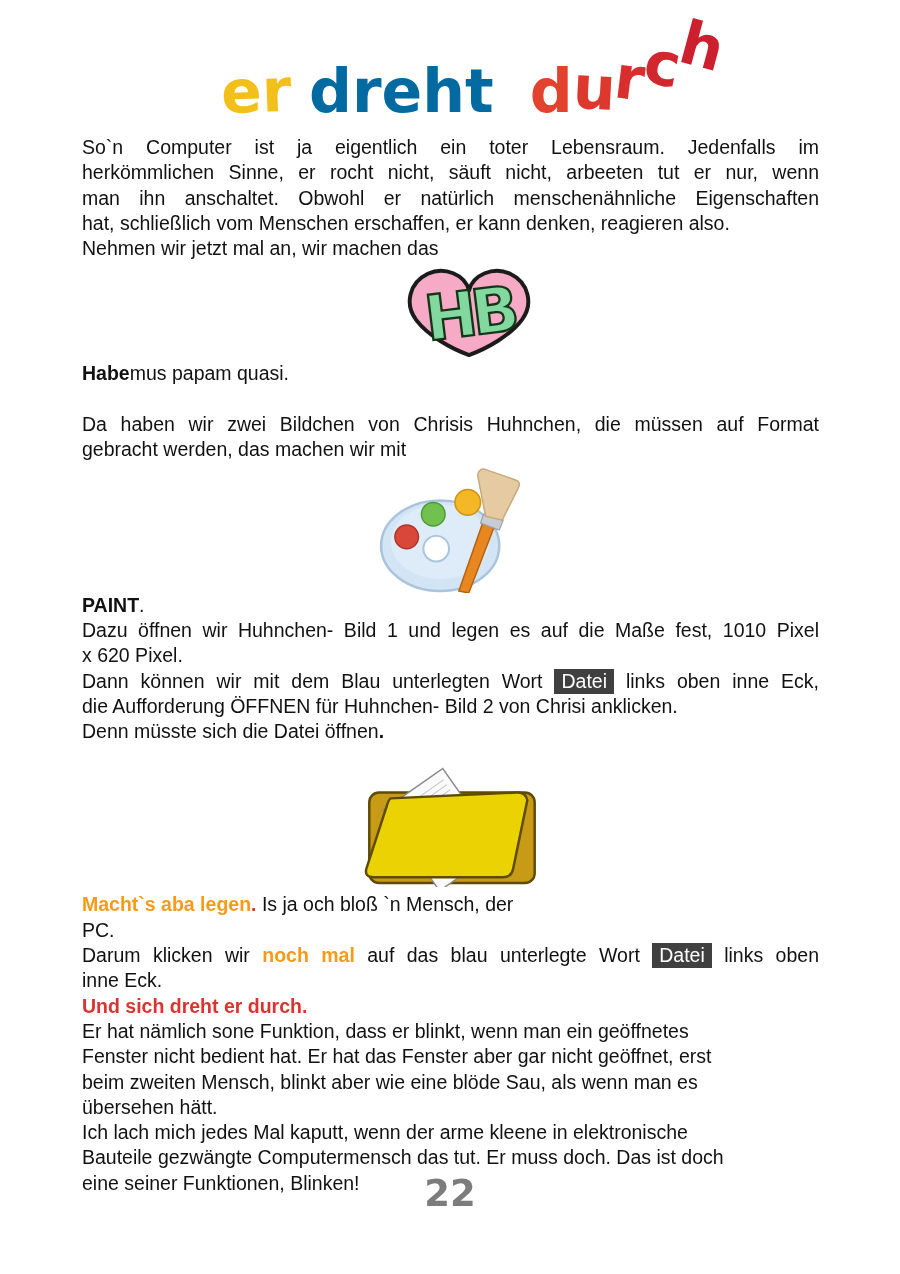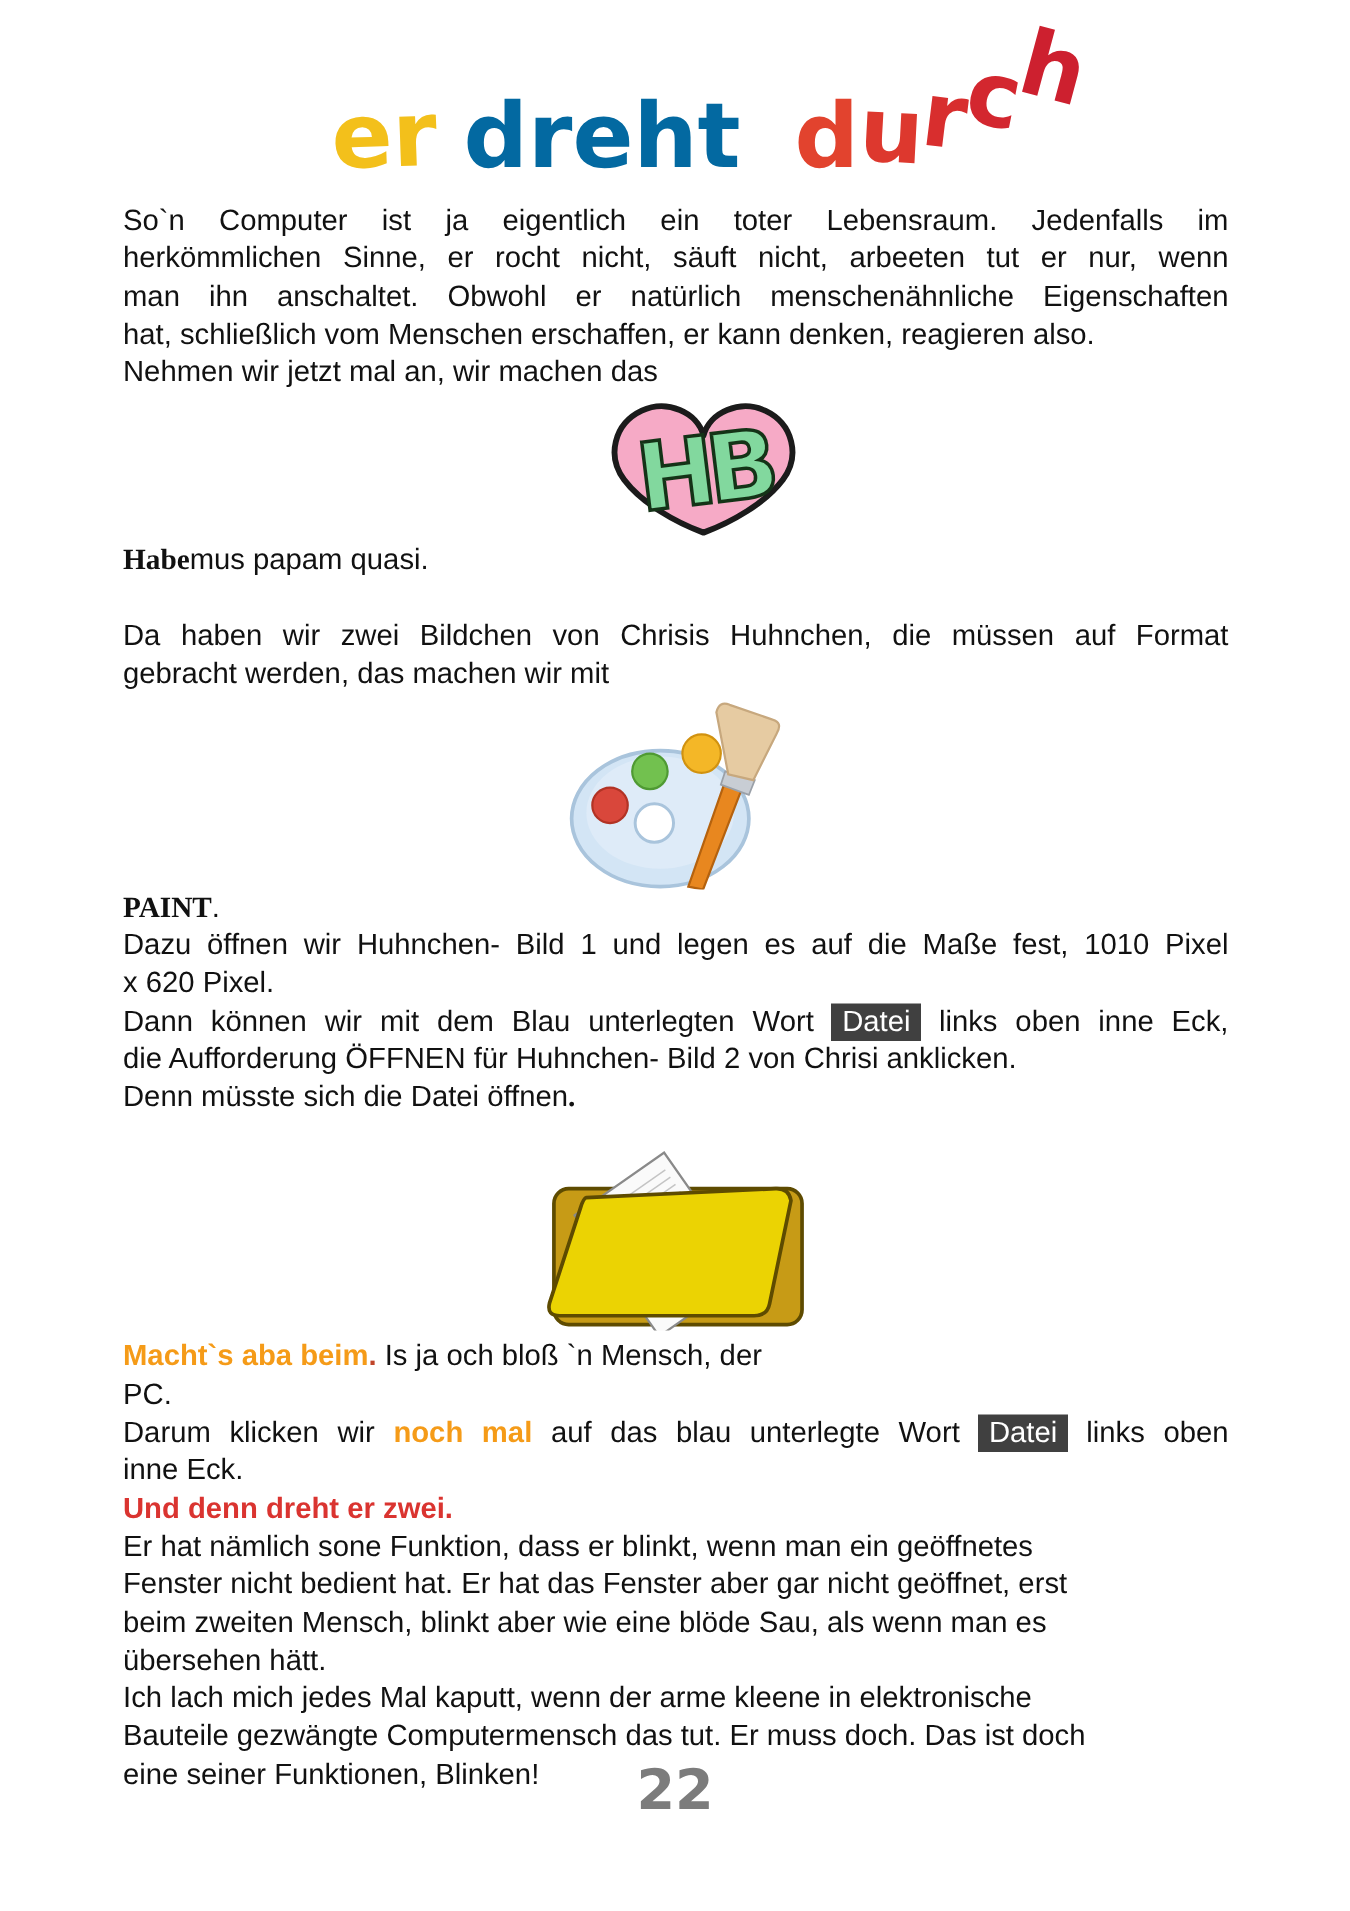--- a/index.html
+++ b/index.html
@@ -17,21 +17,21 @@
   .dl1{color:#DD382E;transform:translateY(-3px) rotate(3deg);}
   .dl2{color:#D82E2E;transform:translateY(-13px) rotate(7deg);}
   .dl3{color:#D3272F;transform:translateY(-27px) rotate(11deg);}
   .dl4{color:#CD202F;transform:translateY(-45px) rotate(15deg);}
 
   
   .column{position:absolute;left:82px;top:135px;width:737px;font-size:19.5px;line-height:25.3px;
           color:#111;text-align:left;}
   .line{min-height:25.3px;}
   .just{text-align:justify;text-align-last:justify;}
-  .b{font-weight:bold;font-family:Liberation Serif, serif;}
+  .b{font-weight:bold;}
   .orange{color:#F59B18;font-weight:bold;}
   .redbold{color:#DA3430;font-weight:bold;}
   .dotred{color:#C0452A;font-weight:bold;}
   .chip{background:#404040;color:#ffffff;padding:1px 7px 2px 7px;}
   .blank{height:25.3px;}
 
   .imgwrap{text-align:center;}
   .heartwrap{height:98px;padding-top:2px;}
   .heartwrap svg{position:relative;left:18px;}
   .paintwrap{height:130px;}
@@ -108,25 +108,25 @@
             <line x1="6" y1="46" x2="68" y2="46"></line>
               <line x1="6" y1="52" x2="68" y2="52"></line>
             <line x1="6" y1="58" x2="68" y2="58"></line>
               <line x1="6" y1="64" x2="68" y2="64"></line>
           </g>
         </g>
         <path d="M34,40 L162,34 Q171,33.5 172.5,42 L158,112 Q156.5,120 147.5,120 L16,120 Q7,120 9,111.5 L30,47 Q32,40.5 34,40 Z" fill="#EBD303" stroke="#5E4B00" stroke-width="2.5" stroke-linejoin="round"></path>
       </svg>
     </div>
 
-    <div class="line"><span class="orange">Macht`s aba beim</span><span class="dotred">. </span><span>Is ja och bloß `n Mensch, der</span></div>
+    <div class="line"><span class="orange">Macht`s aba legen</span><span class="dotred">. </span><span>Is ja och bloß `n Mensch, der</span></div>
     <div class="line"><span>PC.</span></div>
     <div class="line just"><span>Darum klicken wir </span><span class="orange">noch mal</span><span> auf das blau unterlegte Wort </span><span class="chip">Datei</span><span> links oben</span></div>
     <div class="line"><span>inne Eck.</span></div>
-    <div class="line"><span class="redbold">Und denn dreht er zwei.</span></div>
+    <div class="line"><span class="redbold">Und sich dreht er durch.</span></div>
 
     <div class="line"><span>Er hat nämlich sone Funktion, dass er blinkt, wenn man ein geöffnetes</span></div>
     <div class="line"><span>Fenster nicht bedient hat. Er hat das Fenster aber gar nicht geöffnet, erst</span></div>
     <div class="line"><span>beim zweiten Mensch, blinkt aber wie eine blöde Sau, als wenn man es</span></div>
     <div class="line"><span>übersehen hätt.</span></div>
     <div class="line"><span>Ich lach mich jedes Mal kaputt, wenn der arme kleene in elektronische</span></div>
     <div class="line"><span>Bauteile gezwängte Computermensch das tut. Er muss doch. Das ist doch</span></div>
     <div class="line"><span>eine seiner Funktionen, Blinken!</span></div>
 
   </div>

